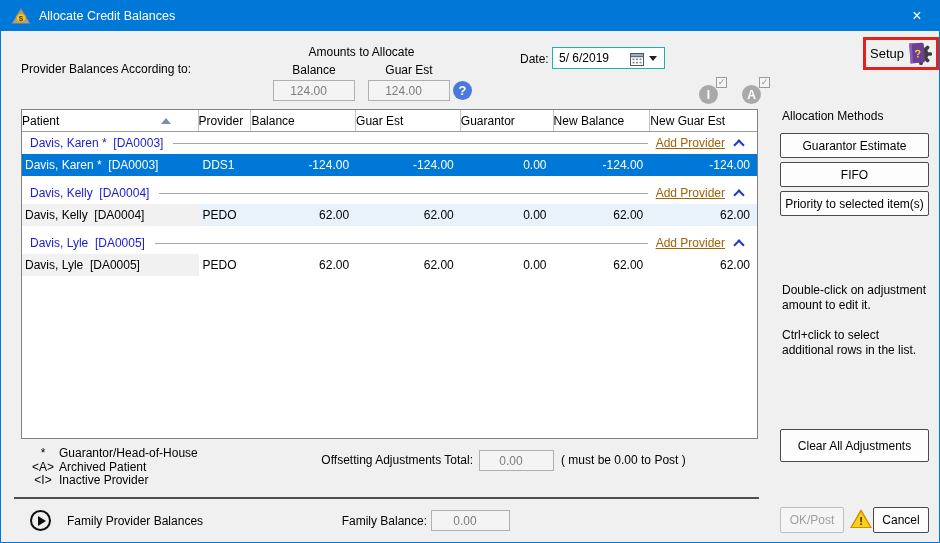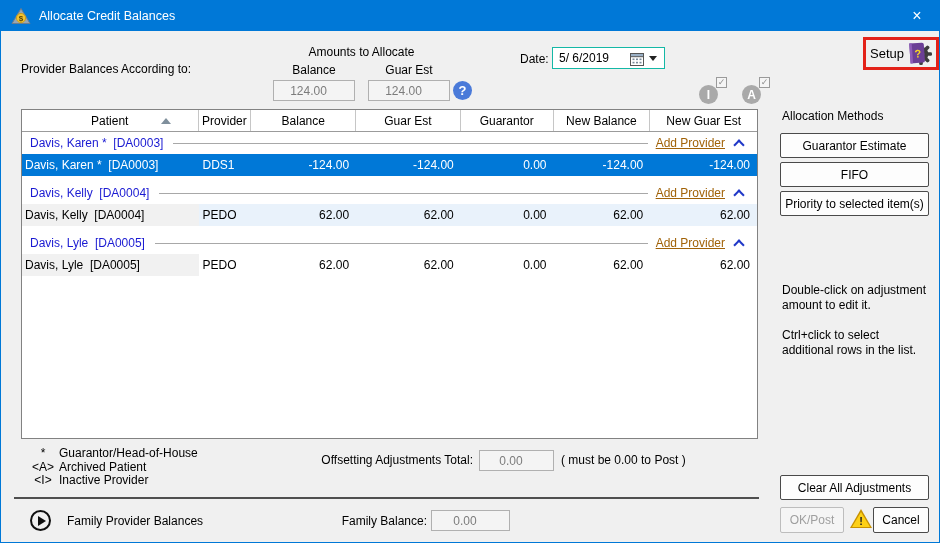--- a/index.html
+++ b/index.html
@@ -41,21 +41,21 @@
   .ia .circ { position:absolute; left:0; bottom:0; width:19px; height:19px; border-radius:50%;
               background:#a9a9a9; color:#fff; font-weight:bold; font-size:12px;
               display:flex; align-items:center; justify-content:center; }
   .ia .chk { position:absolute; right:3px; top:0; width:11px; height:11px; background:#f5f5f5;
              border:1px solid #9a9a9a; color:#8f8f8f; font-size:9px; line-height:9px; text-align:center; }
 
   
   .grid { position:absolute; left:20px; top:108px; width:737px; height:330px; background:#fff;
           border:1px solid #828282; }
   .thead { display:flex; height:22px; border-bottom:1px solid #9b9b9b; }
-  .th { display:flex; align-items:center; justify-content:center; font-size:12px;
+  .th { display:flex; align-items:center; justify-content:flex-start; font-size:12px;
         border-right:1px solid #c6c6c6; position:relative; }
   .th:last-child { border-right:none; }
   .c0{width:177px}.c1{width:53px}.c2{width:105px}.c3{width:105px}.c4{width:93px}.c5{width:97px}.c6{width:107px}
   .sort-arrow { position:absolute; right:27px; top:8px; width:0; height:0;
                 border-left:5px solid transparent; border-right:5px solid transparent;
                 border-bottom:6px solid #7f8f9c; }
   .grow { display:flex; align-items:center; height:22px; padding-left:8px; padding-right:14px; }
   .gname { color:#1a1ad2; white-space:pre; }
   .gline { flex:1; border-top:1px solid #a8a8a8; margin:0 8px 0 10px; }
   .glink { color:#a16207; text-decoration:underline; white-space:nowrap; cursor:default; }
@@ -243,21 +243,21 @@
   </div>
 
   <span class="lbl" style="left:781px; top:108px;">Allocation Methods</span>
   <div class="btn" style="left:779px; top:161px; width:149px; height:25px;">FIFO</div>
   <div class="btn" style="left:779px; top:132px; width:149px; height:25px;">Guarantor Estimate</div>
   <div class="btn" style="left:779px; top:190px; width:149px; height:25px;">Priority to selected item(s)</div>
   <div class="hint" style="left:781px; top:282px;">Double-click on adjustment
 amount to edit it.</div>
   <div class="hint" style="left:781px; top:327px;">Ctrl+click to select
 additional rows in the list.</div>
-  <div class="btn" style="left:779px; top:474px; width:149px; height:25px;">Clear All Adjustments</div>
+  <div class="btn" style="left:779px; top:428px; width:149px; height:33px;">Clear All Adjustments</div>
 
   <div style="position:absolute; left:28px; top:446px;">
     <div class="legend-row">
       <span class="legend-sym">*</span>
       <span class="legend-txt">Guarantor/Head-of-House</span>
     </div>
     <div class="legend-row">
       <span class="legend-sym">&lt;A&gt;</span>
       <span class="legend-txt">Archived Patient</span>
     </div>

